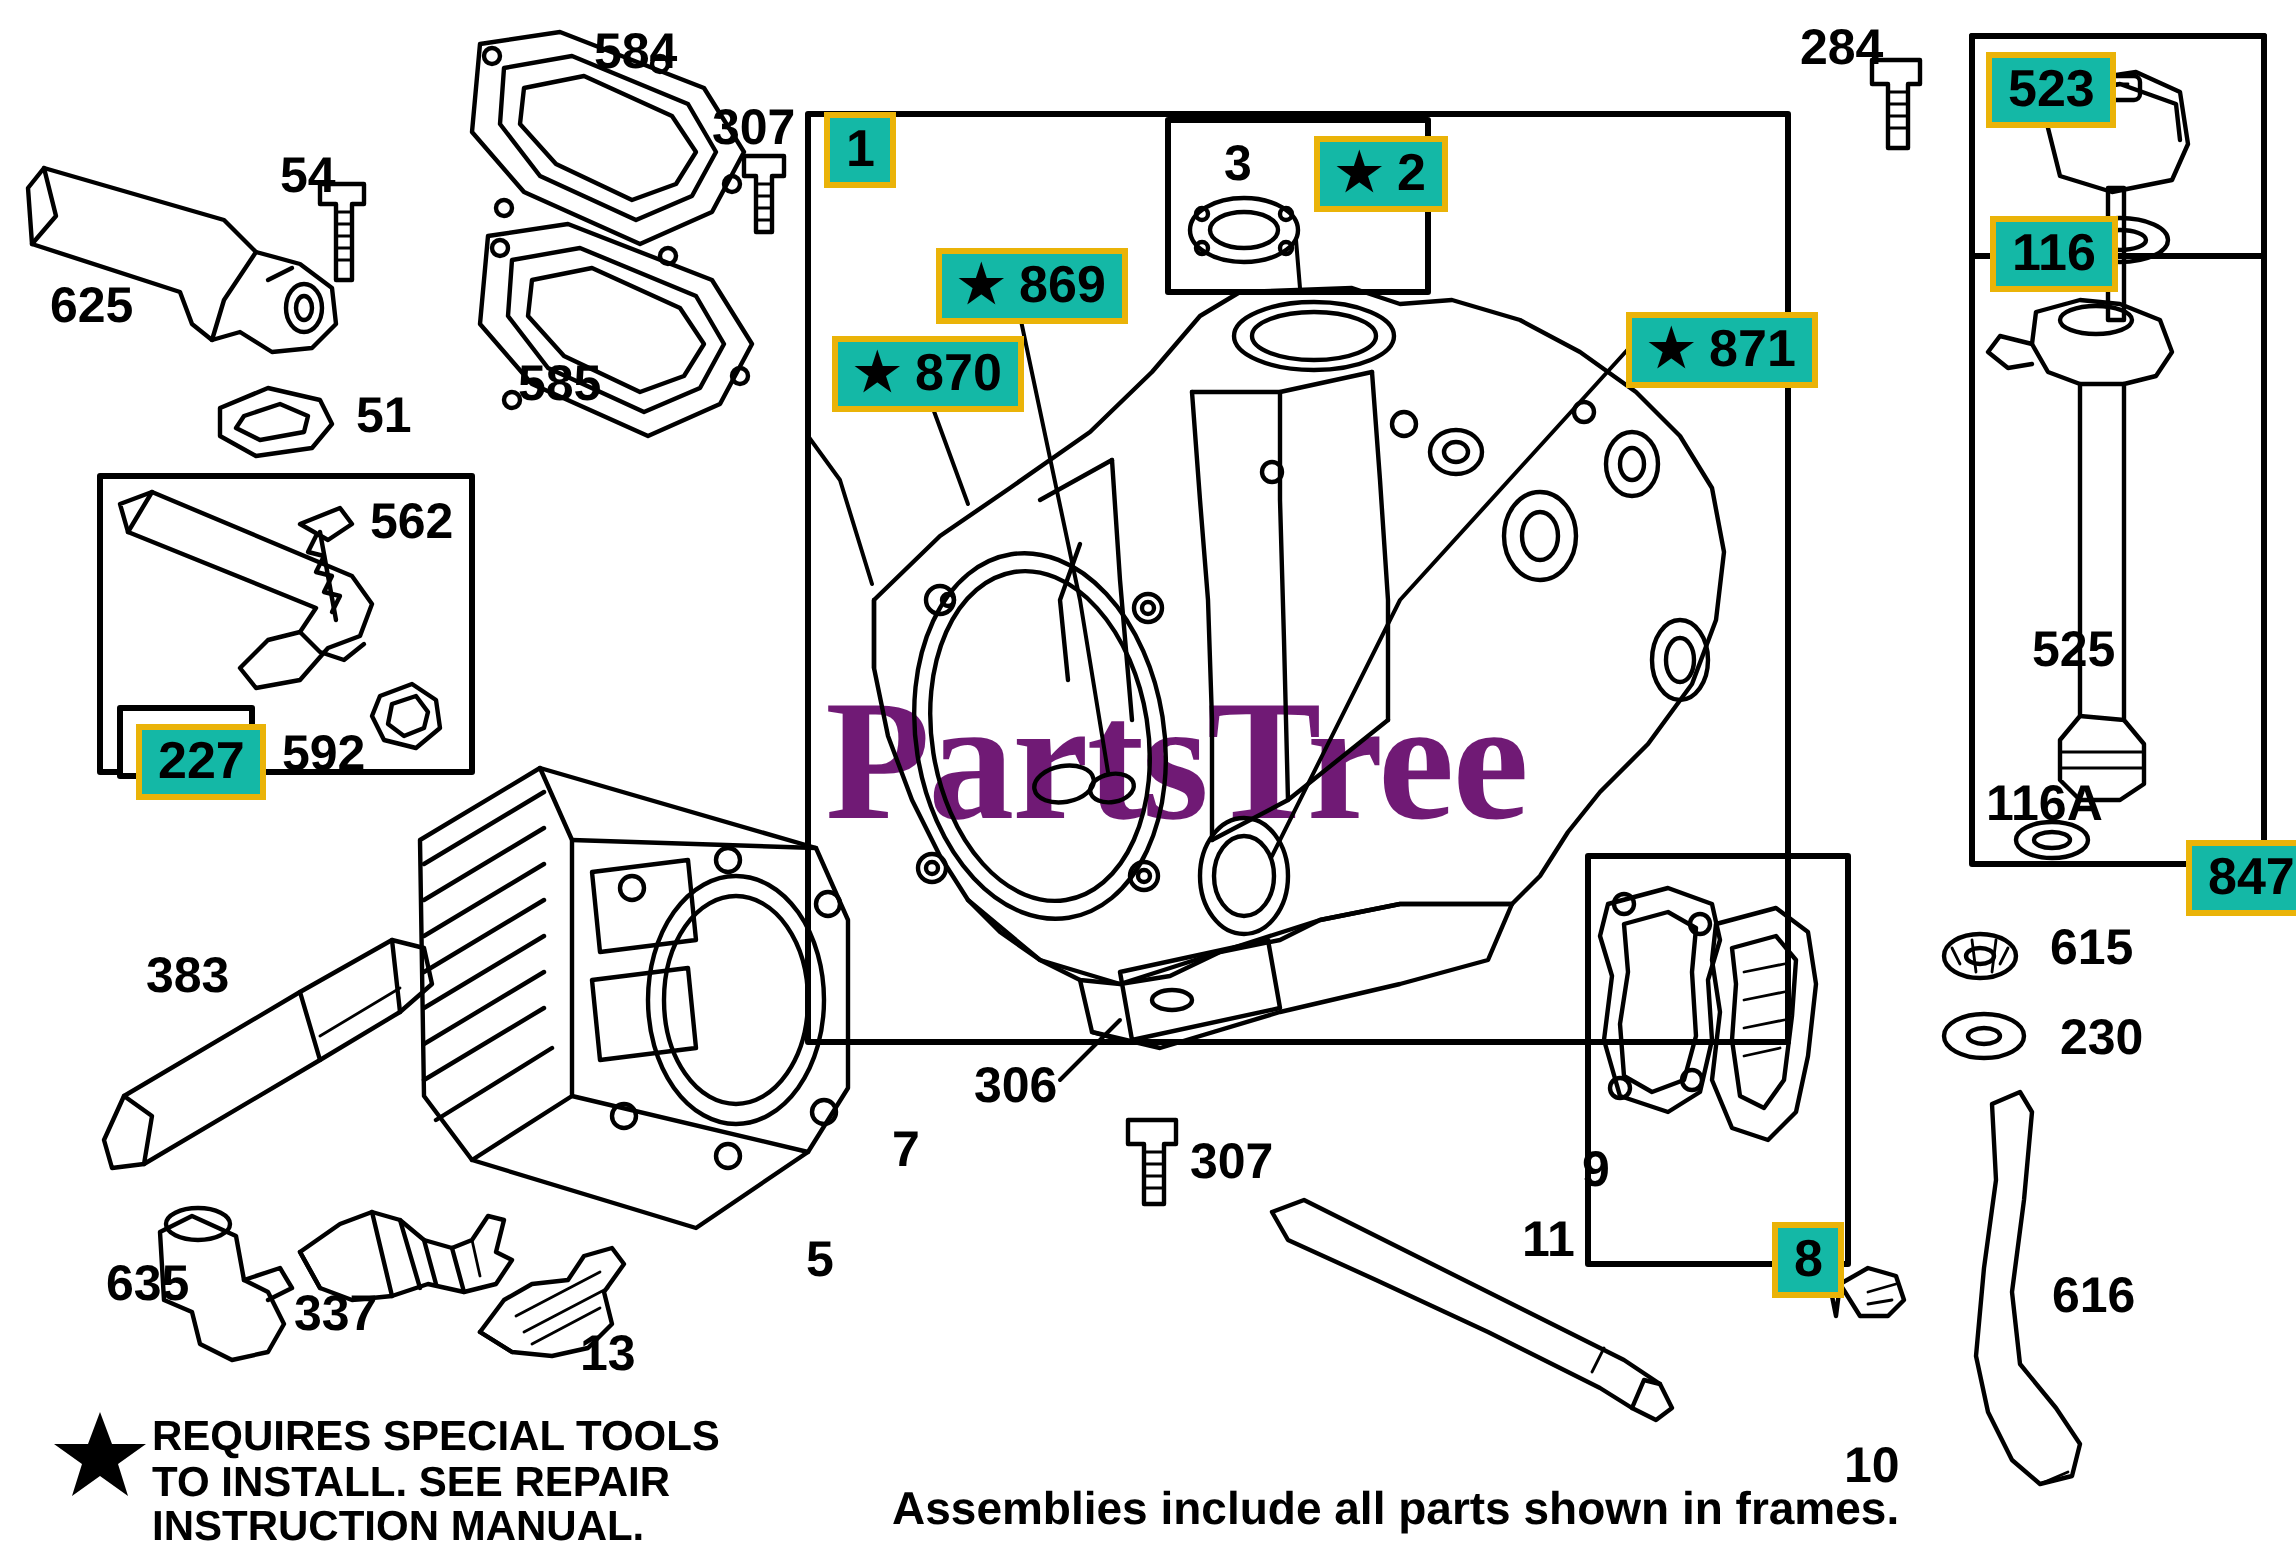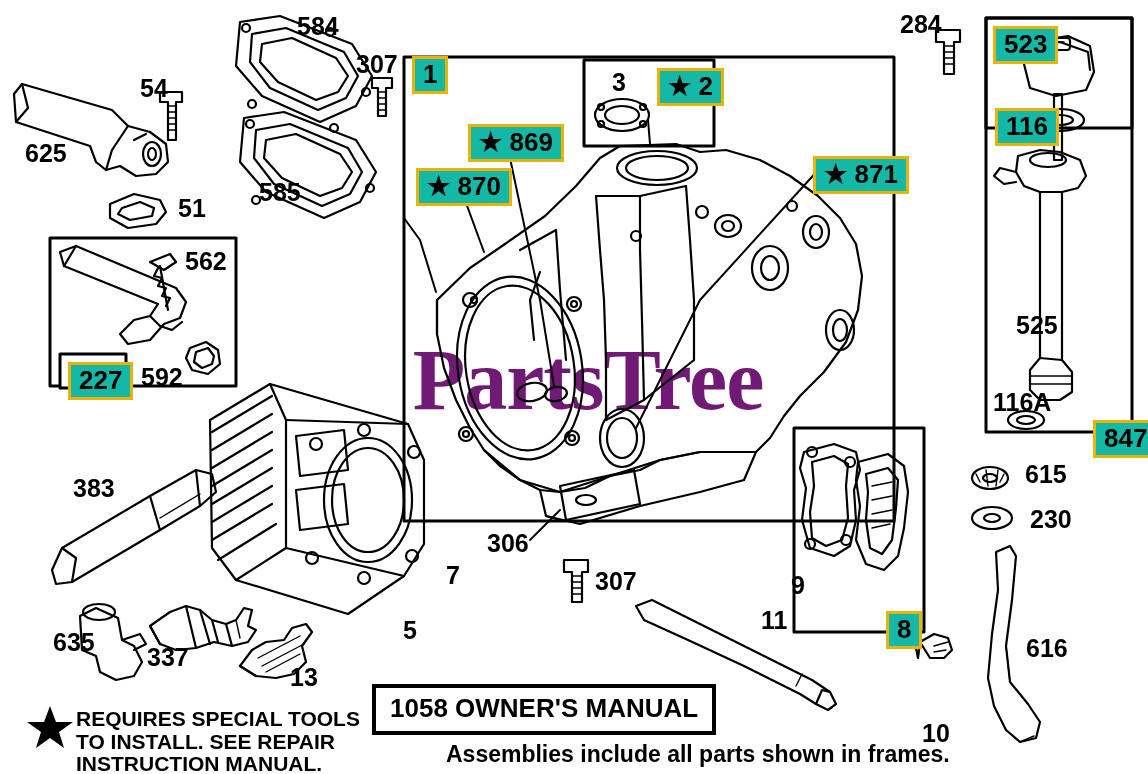--- a/index.html
+++ b/index.html
@@ -297,21 +297,20 @@
   <div class="lbl lbl-plain" style="left:791px;top:573px;">9</div>
   <div class="lbl lbl-plain" style="left:733px;top:608px;margin-left:28px;">11</div>
   <div class="lbl lbl-plain" style="left:403px;top:618px;">5</div>
   <div class="lbl lbl-plain" style="left:53px;top:630px;">635</div>
   <div class="lbl lbl-plain" style="left:1026px;top:636px;">616</div>
   <div class="lbl lbl-box" style="left:886px;top:611px;">8</div>
   <div class="lbl lbl-plain" style="left:147px;top:645px;">337</div>
   <div class="lbl lbl-plain" style="left:290px;top:665px;">13</div>
   <div class="lbl lbl-plain" style="left:922px;top:680px;margin-top:41px;">10</div>
 
-  <div class="manual" style="left:372px;top:684px;">1058 OWNER'S MANUAL</div>
 
   <div class="note footnote" style="left:76px;top:708px;">
     <div>REQUIRES SPECIAL TOOLS</div>
     <div>TO INSTALL.  SEE REPAIR</div>
     <div>INSTRUCTION MANUAL.</div>
   </div>
 
   <div class="note assy" style="left:446px;top:741px;">Assemblies include all parts shown in frames.</div>
 
 </div>

